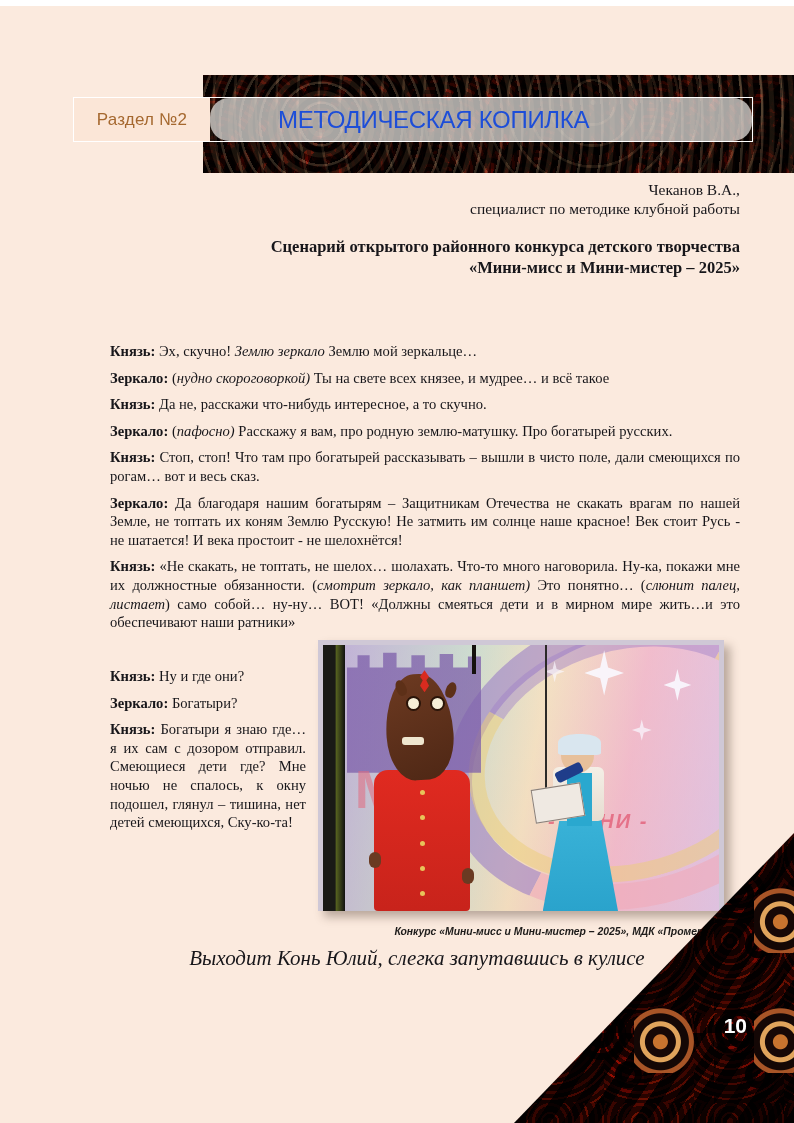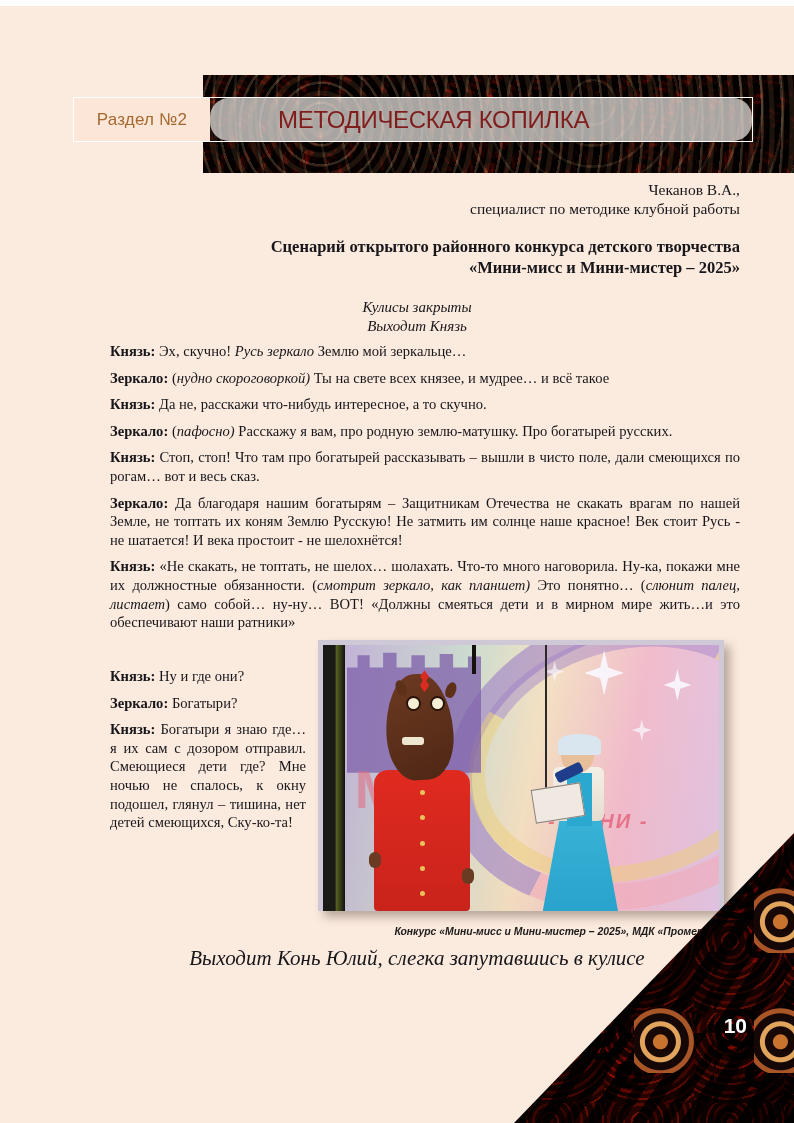--- a/index.html
+++ b/index.html
@@ -78,21 +78,21 @@
   }
   .header-title {
     flex: 1;
     background: rgba(232,228,224,0.72);
     display: flex;
     align-items: center;
     padding-left: 68px;
     box-sizing: border-box;
     font-family: "Liberation Sans", "DejaVu Sans", sans-serif;
     font-size: 24px;
-    color: #7f1d1d;
+    color: #1d4ed8;
     letter-spacing: -0.3px;
     white-space: nowrap;
     border-radius: 19px;
   }
 
   
   .author {
     position: absolute;
     left: 94px; top: 180px;
     width: 646px;
@@ -416,27 +416,23 @@
   <div class="author">
     <div>Чеканов В.А.,</div>
     <div>специалист по методике клубной работы</div>
   </div>
 
   <div class="doc-title">
     <div>Сценарий открытого районного конкурса детского творчества</div>
     <div>«Мини-мисс и Мини-мистер – 2025»</div>
   </div>
 
-  <div class="stage-top">
-    <div>Кулисы закрыты</div>
-    <div>Выходит Князь</div>
-  </div>
 
   <div class="body-wide" id="wide-col">
-      <p class="para"><span class="spk">Князь:</span><span> Эх, скучно! </span><span class="it">Русь зеркало</span><span> Землю мой зеркальце…</span></p>
+      <p class="para"><span class="spk">Князь:</span><span> Эх, скучно! </span><span class="it">Землю зеркало</span><span> Землю мой зеркальце…</span></p>
       <p class="para"><span class="spk">Зеркало:</span><span> (</span><span class="it">нудно скороговоркой)</span><span> Ты на свете всех князее, и мудрее… и всё такое</span></p>
       <p class="para"><span class="spk">Князь:</span><span> Да не, расскажи что-нибудь интересное, а то скучно.</span></p>
       <p class="para"><span class="spk">Зеркало:</span><span> (</span><span class="it">пафосно)</span><span> Расскажу я вам, про родную землю-матушку. Про богатырей русских.</span></p>
       <p class="para"><span class="spk">Князь:</span><span> Стоп, стоп! Что там про богатырей рассказывать – вышли в чисто поле, дали смеющихся по рогам… вот и весь сказ.</span></p>
       <p class="para"><span class="spk">Зеркало:</span><span> Да благодаря нашим богатырям – Защитникам Отечества не скакать врагам по нашей Земле, не топтать их коням Землю Русскую! Не затмить им солнце наше красное! Век стоит Русь - не шатается! И века простоит - не шелохнётся!</span></p>
       <p class="para last"><span class="spk">Князь:</span><span> «Не скакать, не топтать, не шелох… шолахать.  Что-то много наговорила. Ну-ка, покажи мне их должностные обязанности. (</span><span class="it">смотрит зеркало, как планшет)</span><span> Это понятно… (</span><span class="it">слюнит палец, листает</span><span>) само собой… ну-ну… ВОТ! «Должны смеяться дети и в мирном мире жить…и это обеспечивают наши ратники»</span></p>
     </div>
 
   <div class="body-narrow" id="narrow-col">
       <p class="para"><span class="spk">Князь:</span><span> Ну и где они?</span></p>

